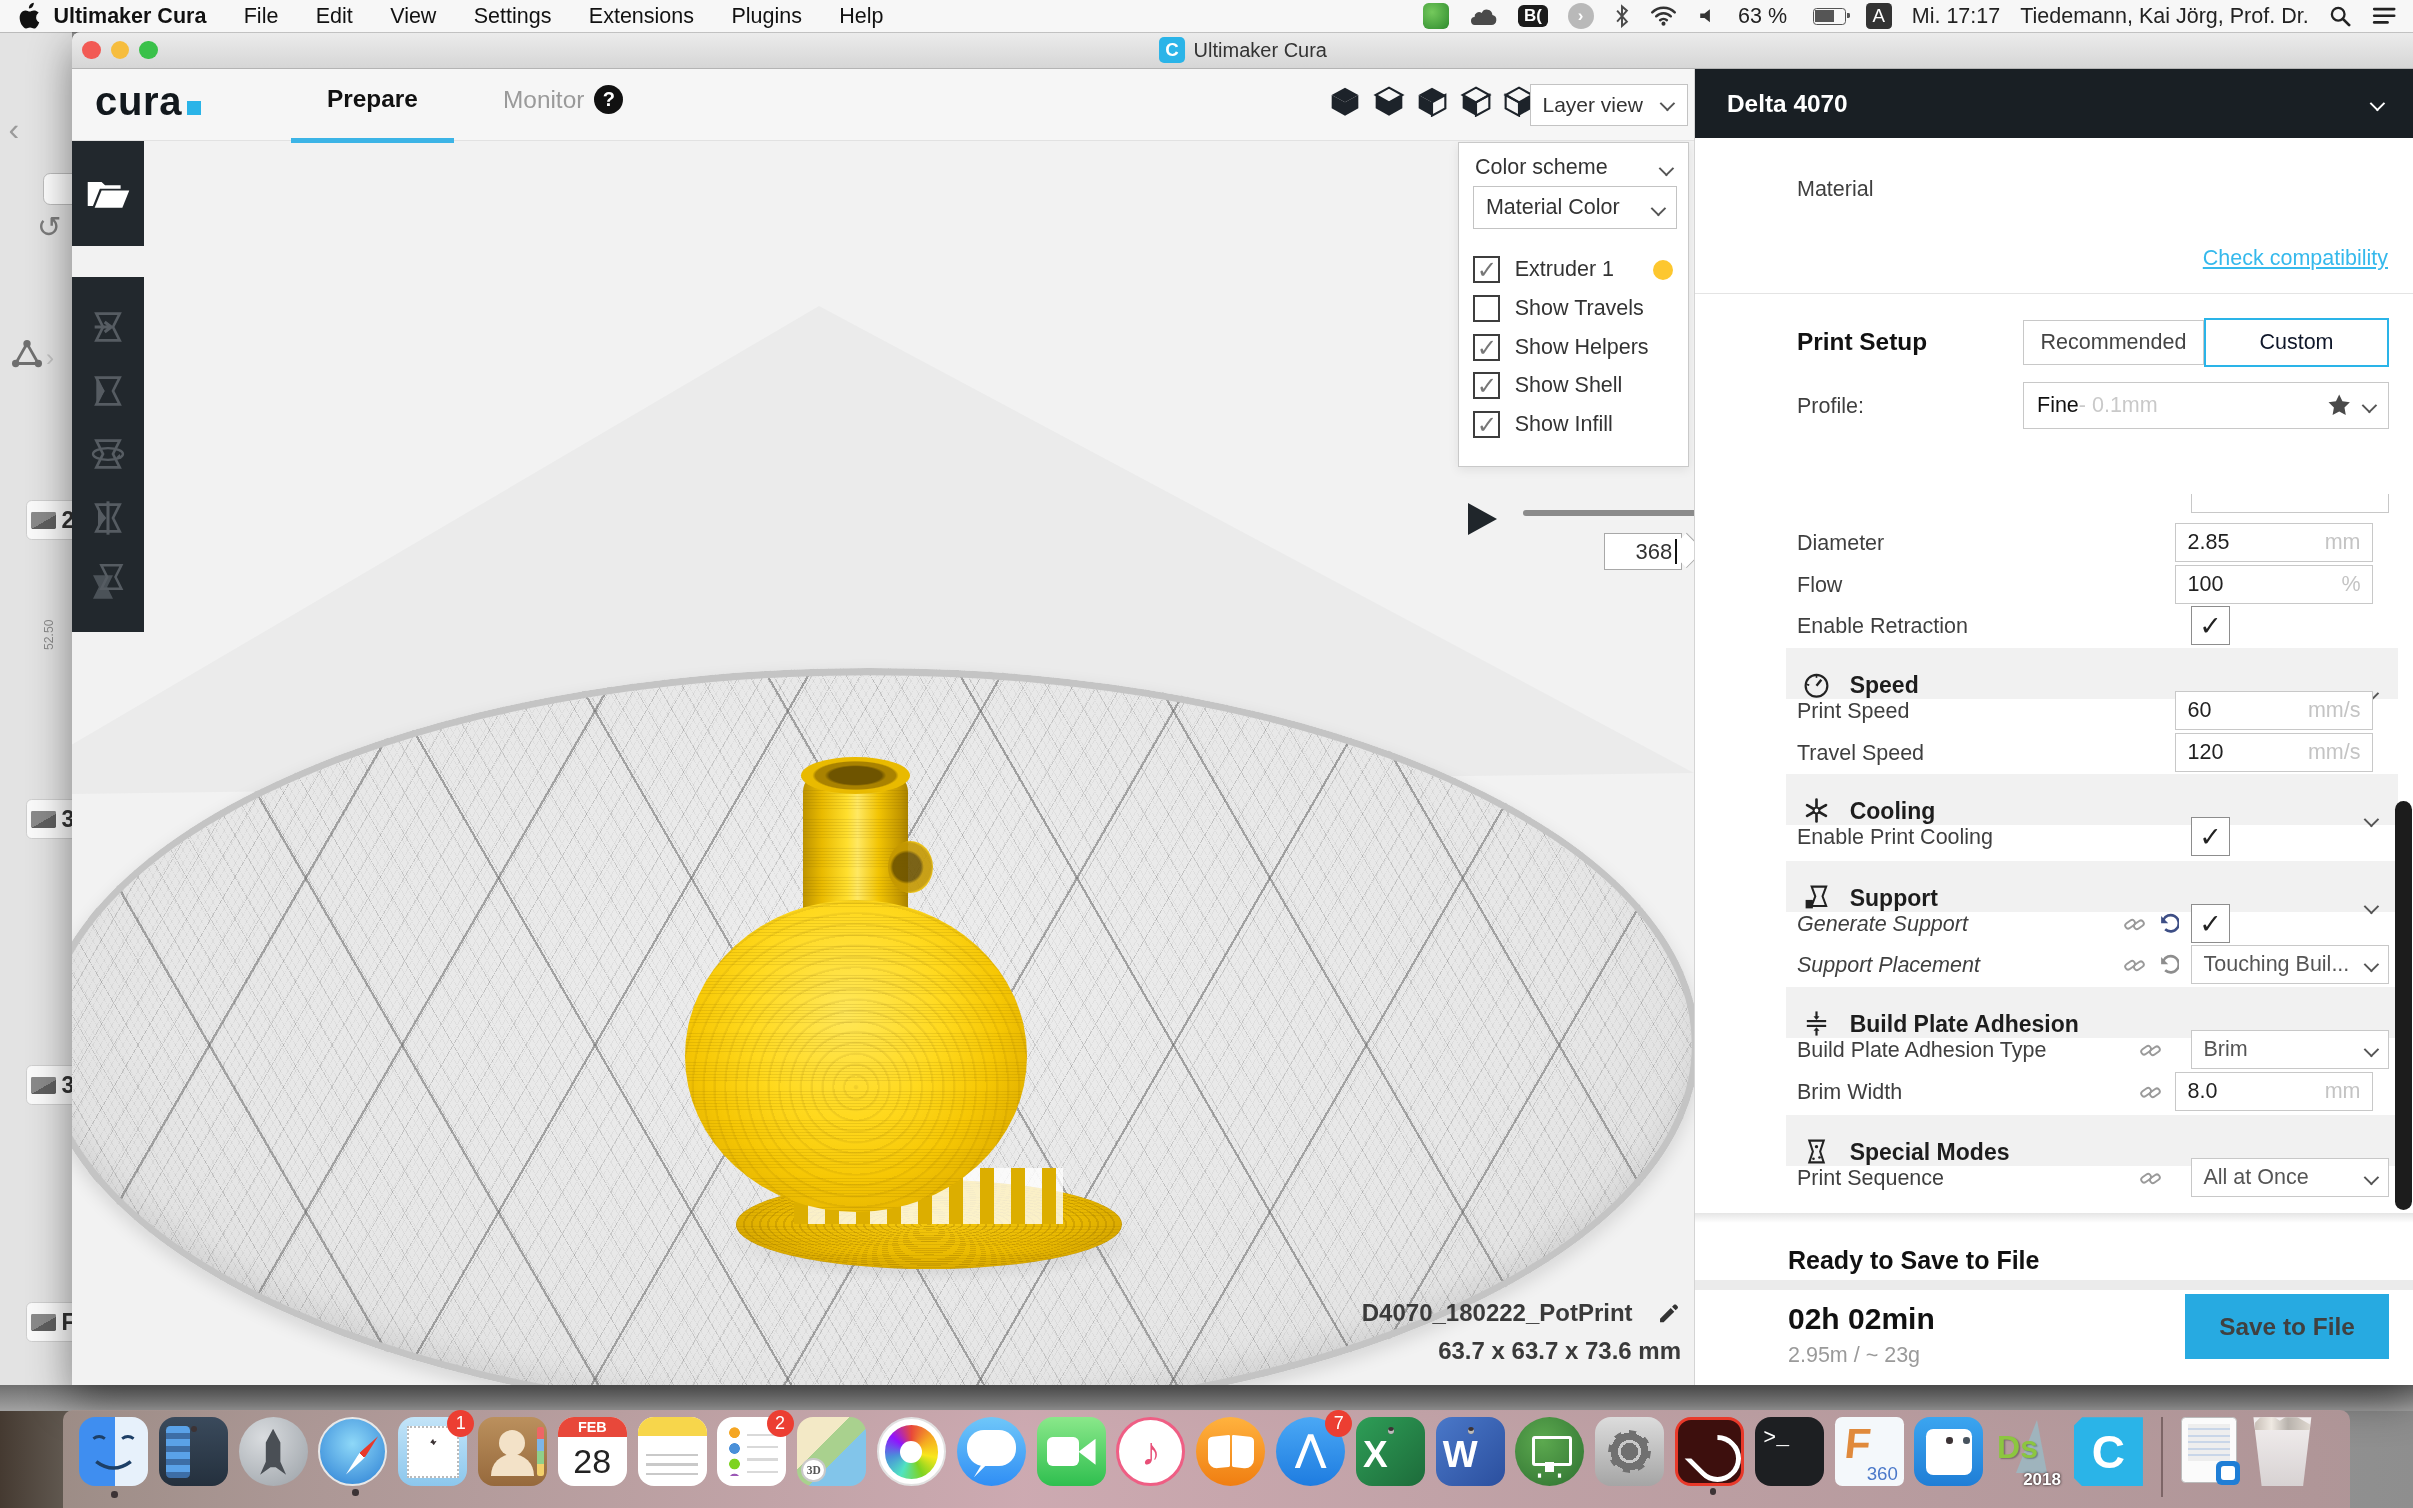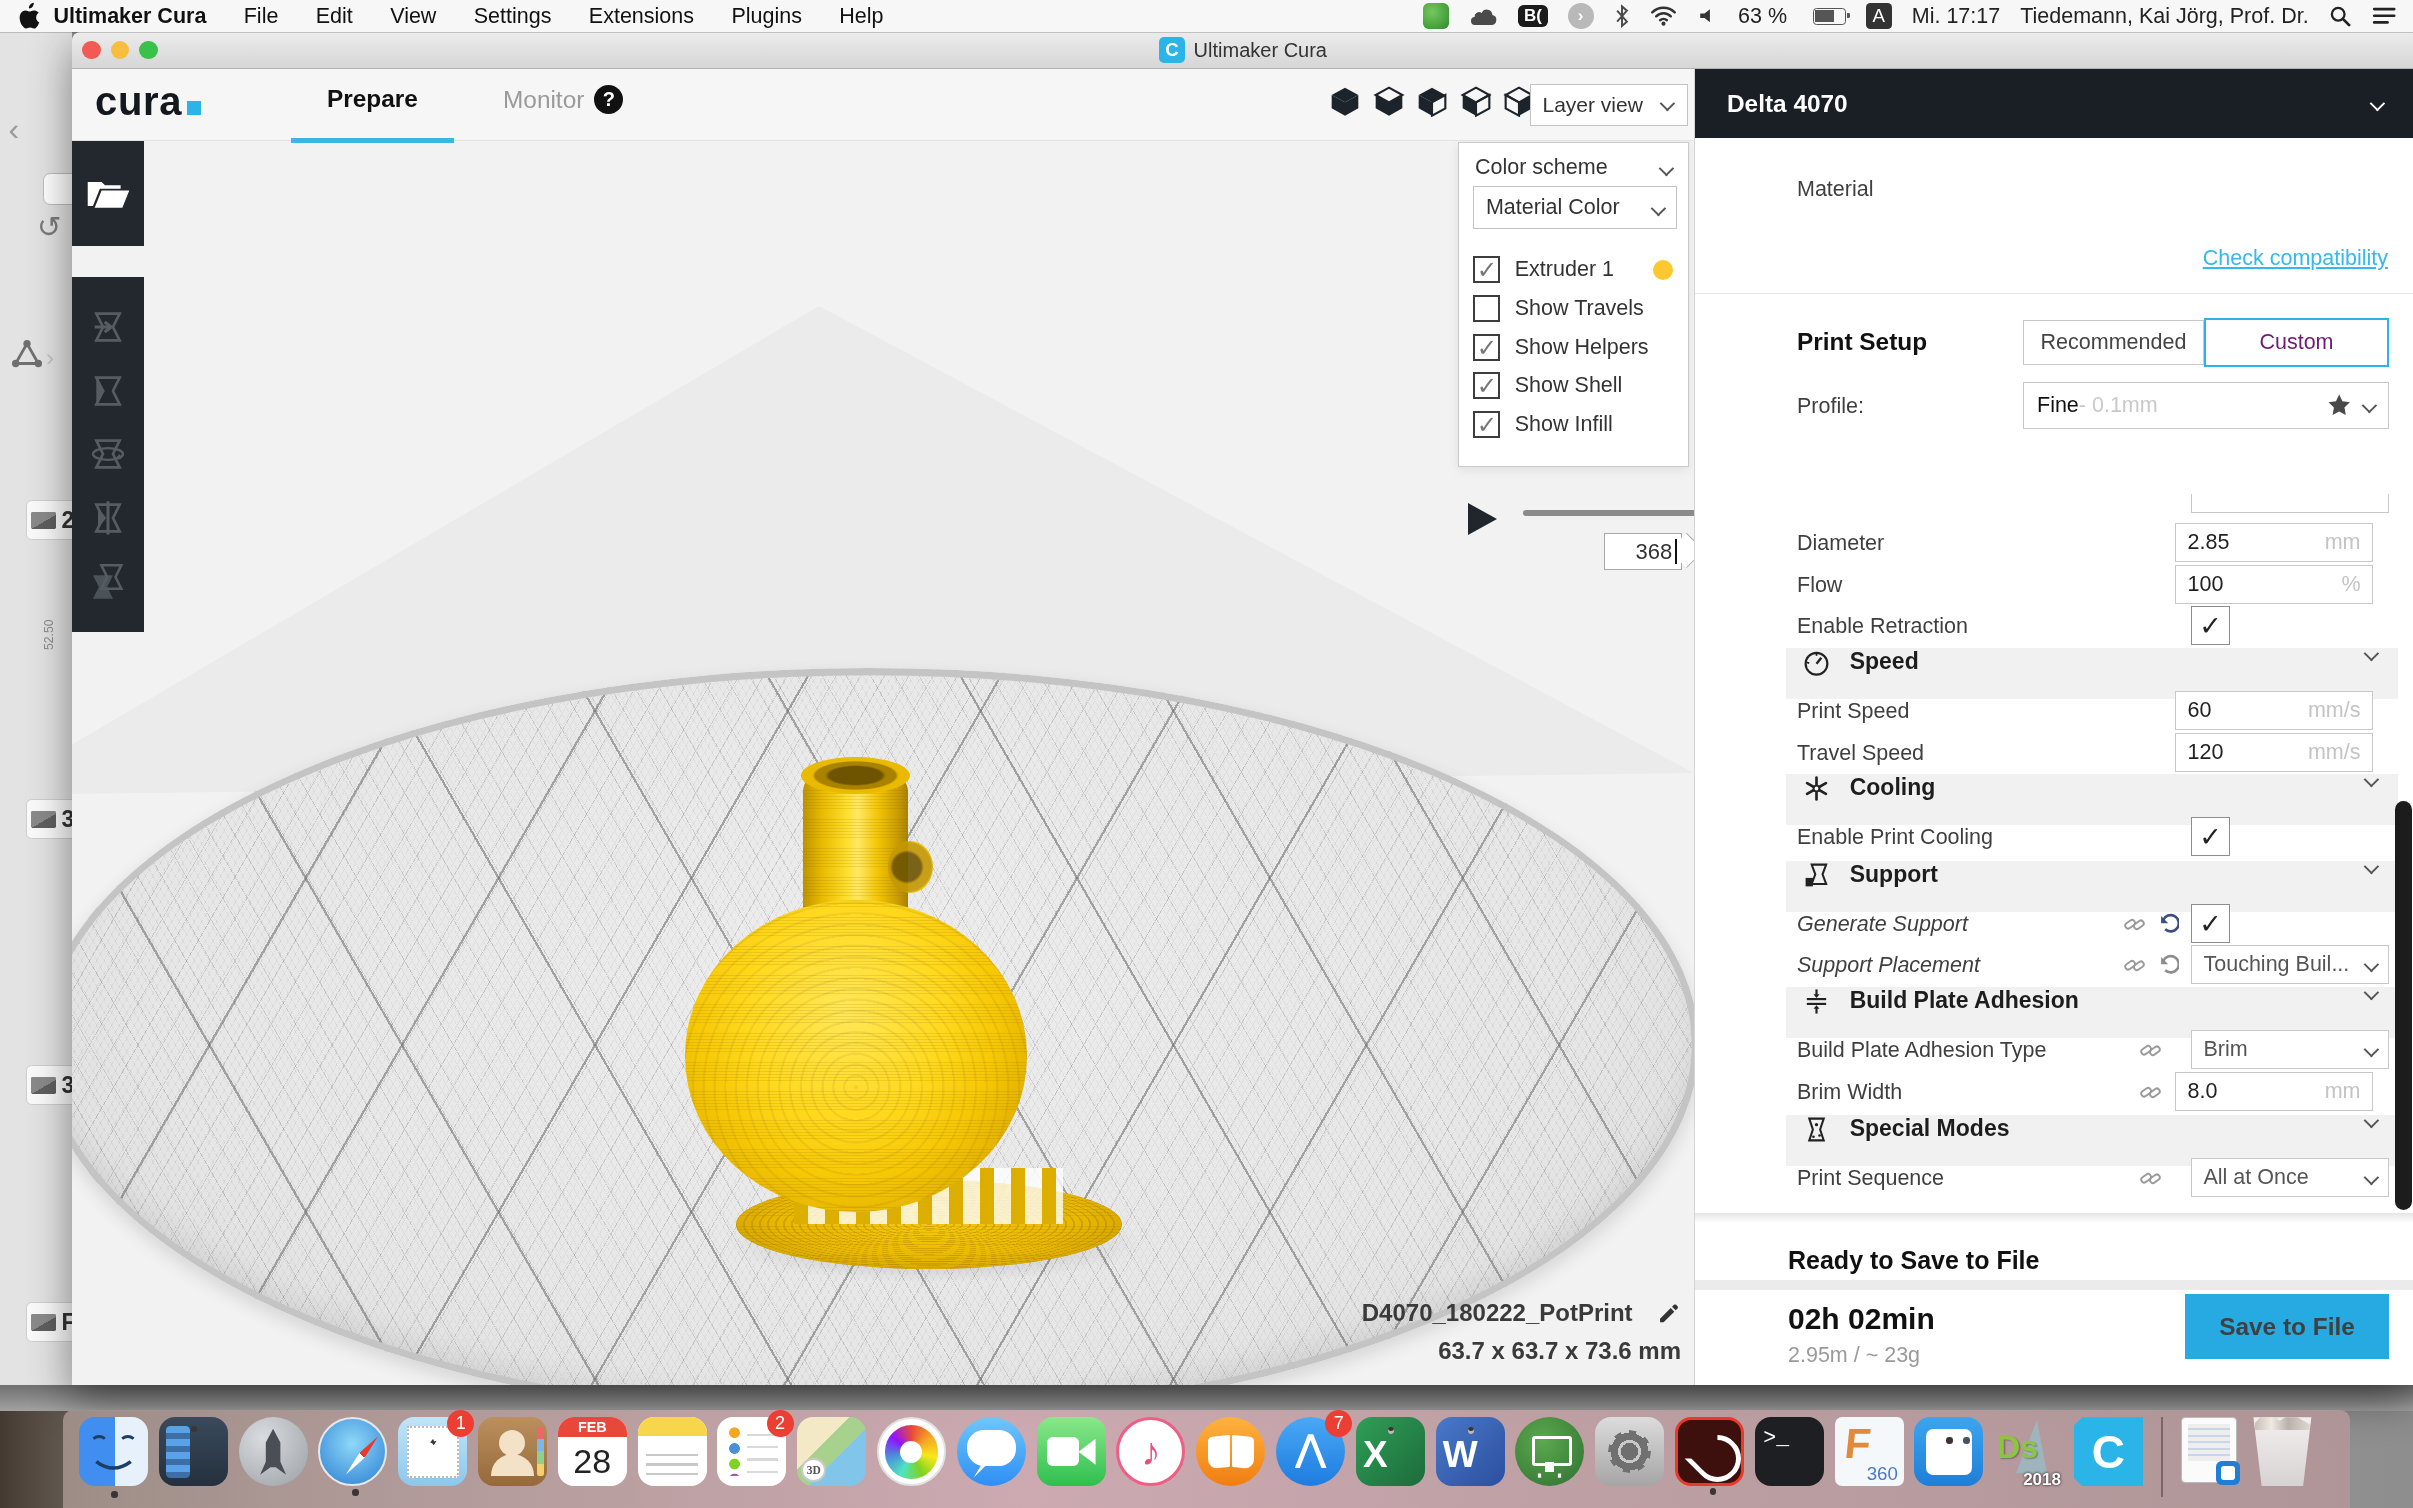--- a/index.html
+++ b/index.html
@@ -152,42 +152,42 @@
       display:flex; align-items:center; font-size:24.4px; font-weight:bold; padding:0 32px; justify-content:space-between;}
   #material-label { position:absolute; left:102px; top:108px; }
   #material-dd { position:absolute; left:246px; top:96px; width:448px; height:45px; border:1.4px solid #c8c8c8;
       display:flex; align-items:center; justify-content:space-between; padding:0 16px; color:#555;}
   #check-compat { position:absolute; right:26px; top:177px; color:#35b9ec; text-decoration:underline; }
   #psetup-divider { position:absolute; left:0; top:224px; width:720px; height:1.4px; background:#e4e4e4; }
   #print-setup-lbl { position:absolute; left:102px; top:259px; font-size:24.4px; font-weight:bold; color:#111; }
   #btn-recommended { position:absolute; left:328px; top:251px; width:181px; height:45px; border:1.4px solid #c8c8c8;
       display:flex; align-items:center; justify-content:center; color:#444; background:#fff;}
   #btn-custom { position:absolute; left:509px; top:249px; width:185px; height:49px; border:2.9px solid #2ab4e8;
-      display:flex; align-items:center; justify-content:center; color:#701a75; background:#fff; font-weight:normal;}
+      display:flex; align-items:center; justify-content:center; color:#0f172a; background:#fff; font-weight:normal;}
   #profile-lbl { position:absolute; left:102px; top:325px; }
   #profile-dd { position:absolute; left:328px; top:313px; width:366px; height:47px; border:1.4px solid #c8c8c8;
       display:flex; align-items:center; padding:0 13px; }
   #profile-dd .pfx { color:#111; } #profile-dd .sfx { color:#c9c9c9; }
   #profile-dd .star { margin-left:auto; margin-right:13px; }
   #search-box { position:absolute; left:95px; top:384px; width:599px; height:42px; border:1.4px solid #c8c8c8;
       font-size:21.5px; color:#9a9a9a; padding:0 13px; font-family:inherit; background:#fff;}
 
   
   .srow { position:absolute; left:0; width:720px; height:39px; }
   .srow .lbl { position:absolute; left:102px; top:50%; transform:translateY(-50%); white-space:nowrap;}
   .srow .lbl.it { font-style:italic; }
   .inp { position:absolute; left:480px; top:0; width:198px; height:39px; border:1.4px solid #c8c8c8; background:#fff;
       display:flex; align-items:center; justify-content:space-between; padding:0 11.5px; }
   .inp .val { color:#222; } .inp .unit { color:#c4c4c4; }
   .ddc { position:absolute; left:496px; top:0; width:198px; height:39px; border:1.4px solid #c8c8c8; background:#fff;
       display:flex; align-items:center; justify-content:space-between; padding:0 11.5px; color:#555; white-space:nowrap;}
   .chkc { position:absolute; left:496px; top:0; width:39px; height:39px; border:1.4px solid #8d8d8d; background:#fff;
       display:flex; align-items:center; justify-content:center; font-size:27px; color:#222; font-weight:bold;}
   .shead { position:absolute; left:91px; width:612px; height:51px; background:#f1f1f1;
-      display:flex; align-items:flex-start; gap:18.7px; padding:0 16px; }
+      display:flex; align-items:flex-end; gap:18.7px; padding:0 16px; }
   .shead .stitle { font-weight:bold; font-size:23px; color:#1d1d1d; }
   .shead .chev { margin-left:auto; margin-right:5.7px;}
   .shead svg { width:29px; height:29px; flex:none;}
   .licon { position:absolute; left:428px; top:8.6px; width:23px; height:23px; }
   .uicon { position:absolute; left:460px; top:7.2px; width:24.4px; height:24.4px; }
   .srow .licon2 { left:444px; }
   #scroll-shadow { position:absolute; left:0; top:1144px; width:720px; height:10px;
       background:linear-gradient(rgba(0,0,0,.10), rgba(0,0,0,0)); }
   #partial-input { position:absolute; left:496px; top:425px; width:198px; height:18.7px;
       border:1.4px solid #c8c8c8; border-top:none; background:#fff;}

